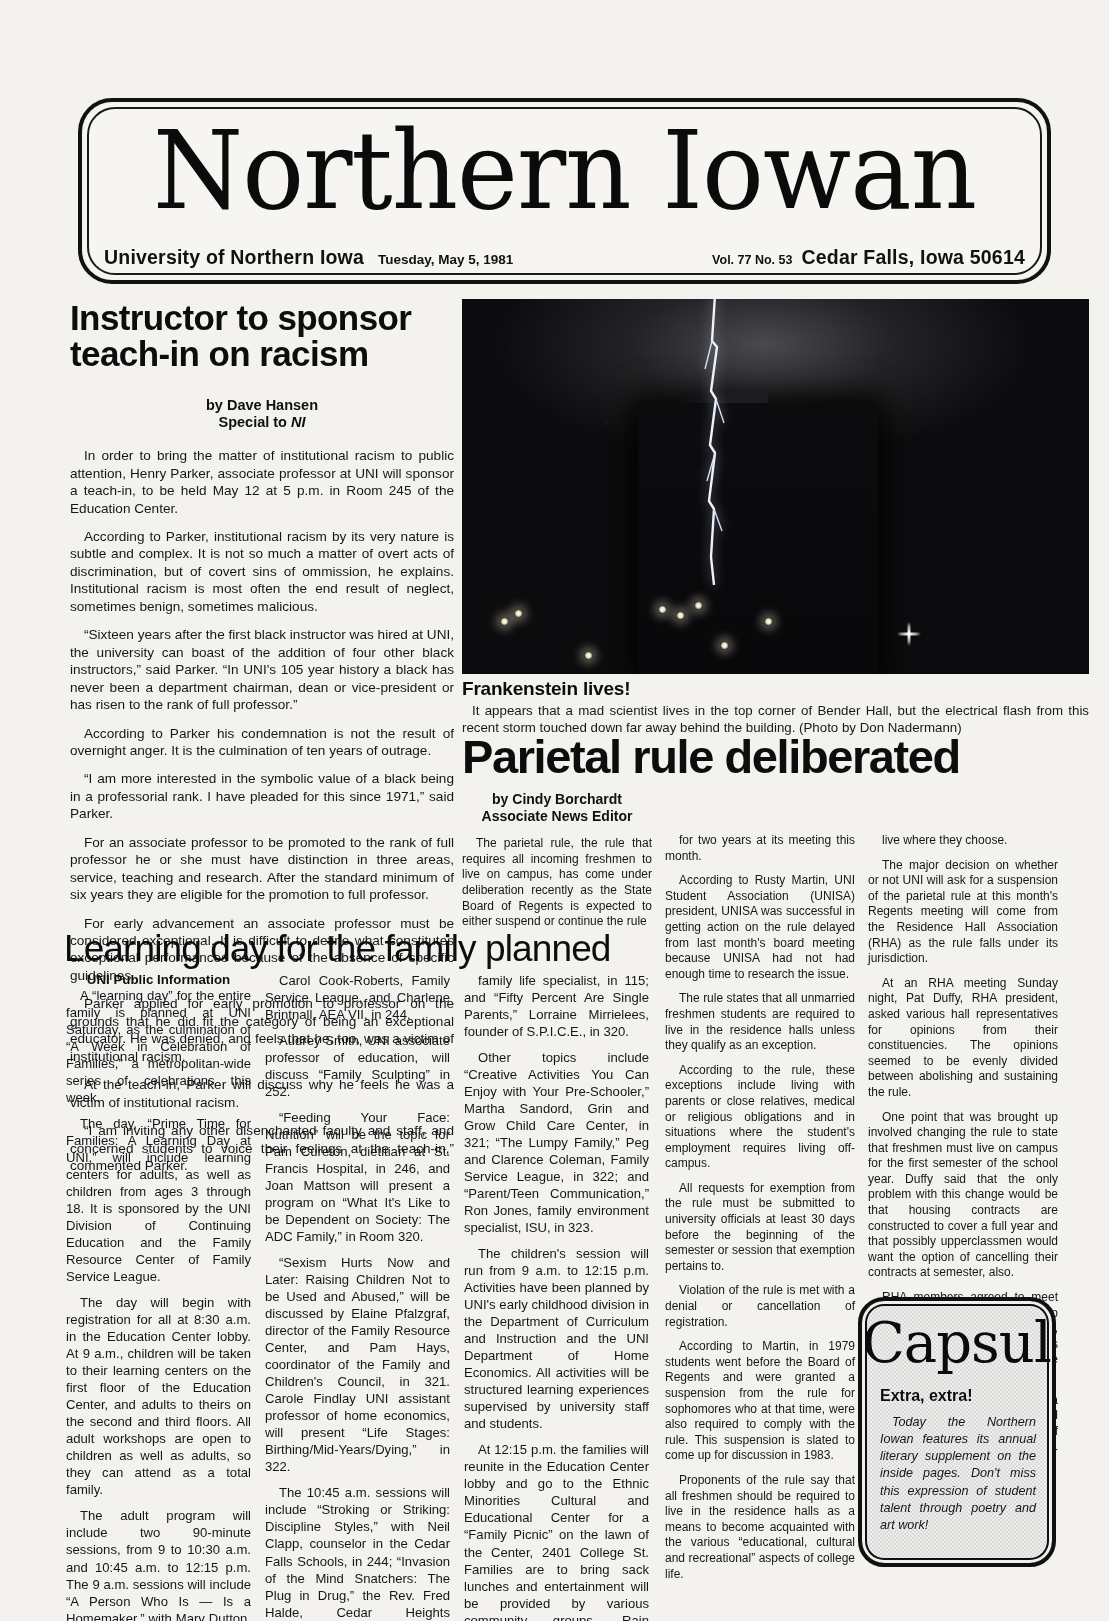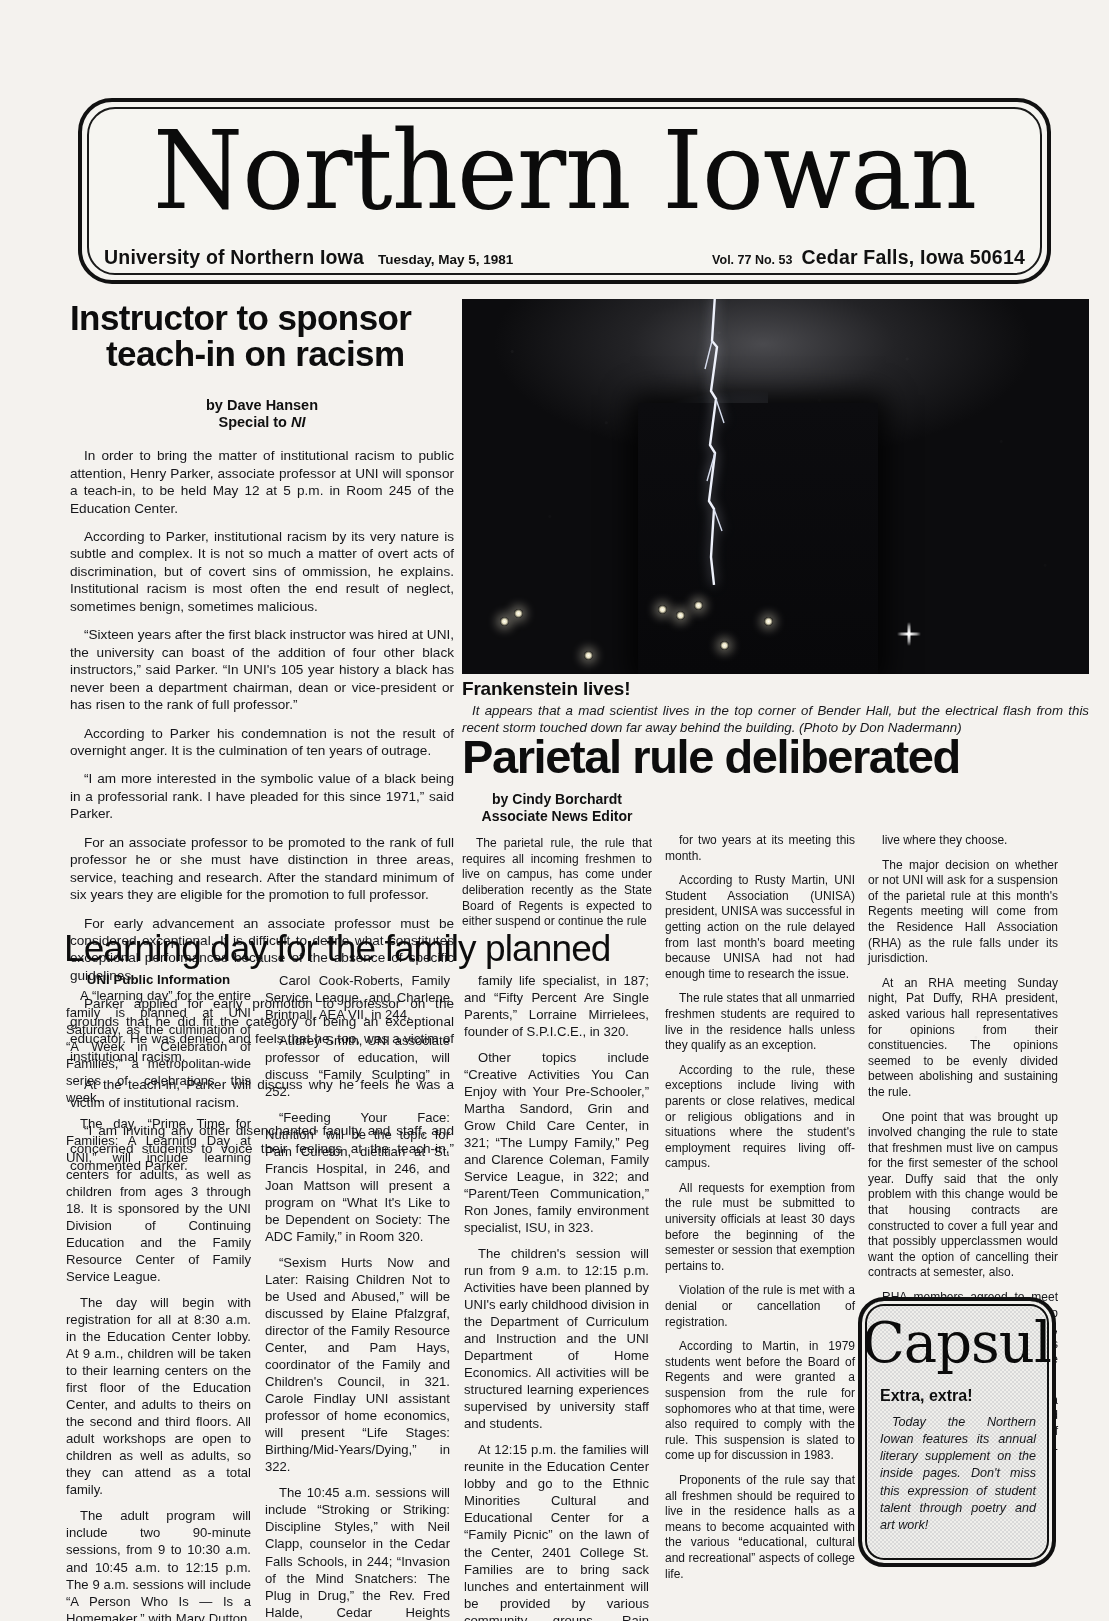--- a/index.html
+++ b/index.html
@@ -111,21 +111,21 @@
   .byline em { font-style: italic; }
 
   
   .story-racism {
     position: absolute;
     left: 70px;
     top: 300px;
     width: 384px;
   }
   .story-racism .hl { font-size: 35px; }
-  .story-racism .hl .l2 { display: block; margin-left: 36px; }
+  .story-racism .hl .l2 { display: block; }
   .story-racism .byline {
     font-size: 14.5px;
     margin: 24px 0 15px 0;
   }
   .story-racism p.body {
     font-size: 13.6px;
     line-height: 1.285;
     margin-bottom: 11px;
   }
 
@@ -219,21 +219,20 @@
   }
   .caption-hl {
     font-size: 19px;
     font-weight: bold;
     color: #0d0d0d;
     margin-bottom: 3px;
     letter-spacing: -.2px;
   }
   .caption-text {
     font-size: 13.3px;
-    font-style: italic;
     line-height: 1.27;
     color: #17181c;
     text-indent: 10px;
     text-align: justify;
   }
 
   
   .parietal-hl {
     position: absolute;
     left: 462px;
@@ -447,21 +446,21 @@
     </div>
     <div class="col">
       <p class="body">Carol Cook-Roberts, Family Service League, and Charlene Brintnall, AEA VII, in 244.</p>
       <p class="body">Audrey Smith, UNI associate professor of education, will discuss “Family Sculpting” in 252.</p>
       <p class="body">“Feeding Your Face: Nutrition” will be the topic for Pam Cureton, dietitian at St. Francis Hospital, in 246, and Joan Mattson will present a program on “What It's Like to be Dependent on Society: The ADC Family,” in Room 320.</p>
       <p class="body">“Sexism Hurts Now and Later: Raising Children Not to be Used and Abused,” will be discussed by Elaine Pfalzgraf, director of the Family Resource Center, and Pam Hays, coordinator of the Family and Children's Council, in 321. Carole Findlay UNI assistant professor of home economics, will present “Life Stages: Birthing/Mid-Years/Dying,” in 322.</p>
       <p class="body">The 10:45 a.m. sessions will include “Stroking or Striking: Discipline Styles,” with Neil Clapp, counselor in the Cedar Falls Schools, in 244; “Invasion of the Mind Snatchers: The Plug in Drug,” the Rev. Fred Halde, Cedar Heights Presbyterian Church, in 245; and “Our Elderly: A Whole New Generation,” R.S.V.P. (Retired Senior Volunteer Program) representatives, in 246.</p>
 
     </div>
     <div class="col">
-      <p class="body">family life specialist, in 187; and “Fifty Percent Are Single Parents,” Lorraine Mirrielees, founder of S.P.I.C.E., in 320.</p>
+      <p class="body">family life specialist, in 115; and “Fifty Percent Are Single Parents,” Lorraine Mirrielees, founder of S.P.I.C.E., in 320.</p>
       <p class="body">Other topics include “Creative Activities You Can Enjoy with Your Pre-Schooler,” Martha Sandord, Grin and Grow Child Care Center, in 321; “The Lumpy Family,” Peg and Clarence Coleman, Family Service League, in 322; and “Parent/Teen Communication,” Ron Jones, family environment specialist, ISU, in 323.</p>
       <p class="body">The children's session will run from 9 a.m. to 12:15 p.m. Activities have been planned by UNI's early childhood division in the Department of Curriculum and Instruction and the UNI Department of Home Economics. All activities will be structured learning experiences supervised by university staff and students.</p>
       <p class="body">At 12:15 p.m. the families will reunite in the Education Center lobby and go to the Ethnic Minorities Cultural and Educational Center for a “Family Picnic” on the lawn of the Center, 2401 College St. Families are to bring sack lunches and entertainment will be provided by various community groups. Rain location will be the Education Center lobby.</p>
 
     </div>
   </div>
 
   <div class="capsule">
     <div class="capsule-title">Capsule</div>
     <div class="capsule-sub">Extra, extra!</div>

